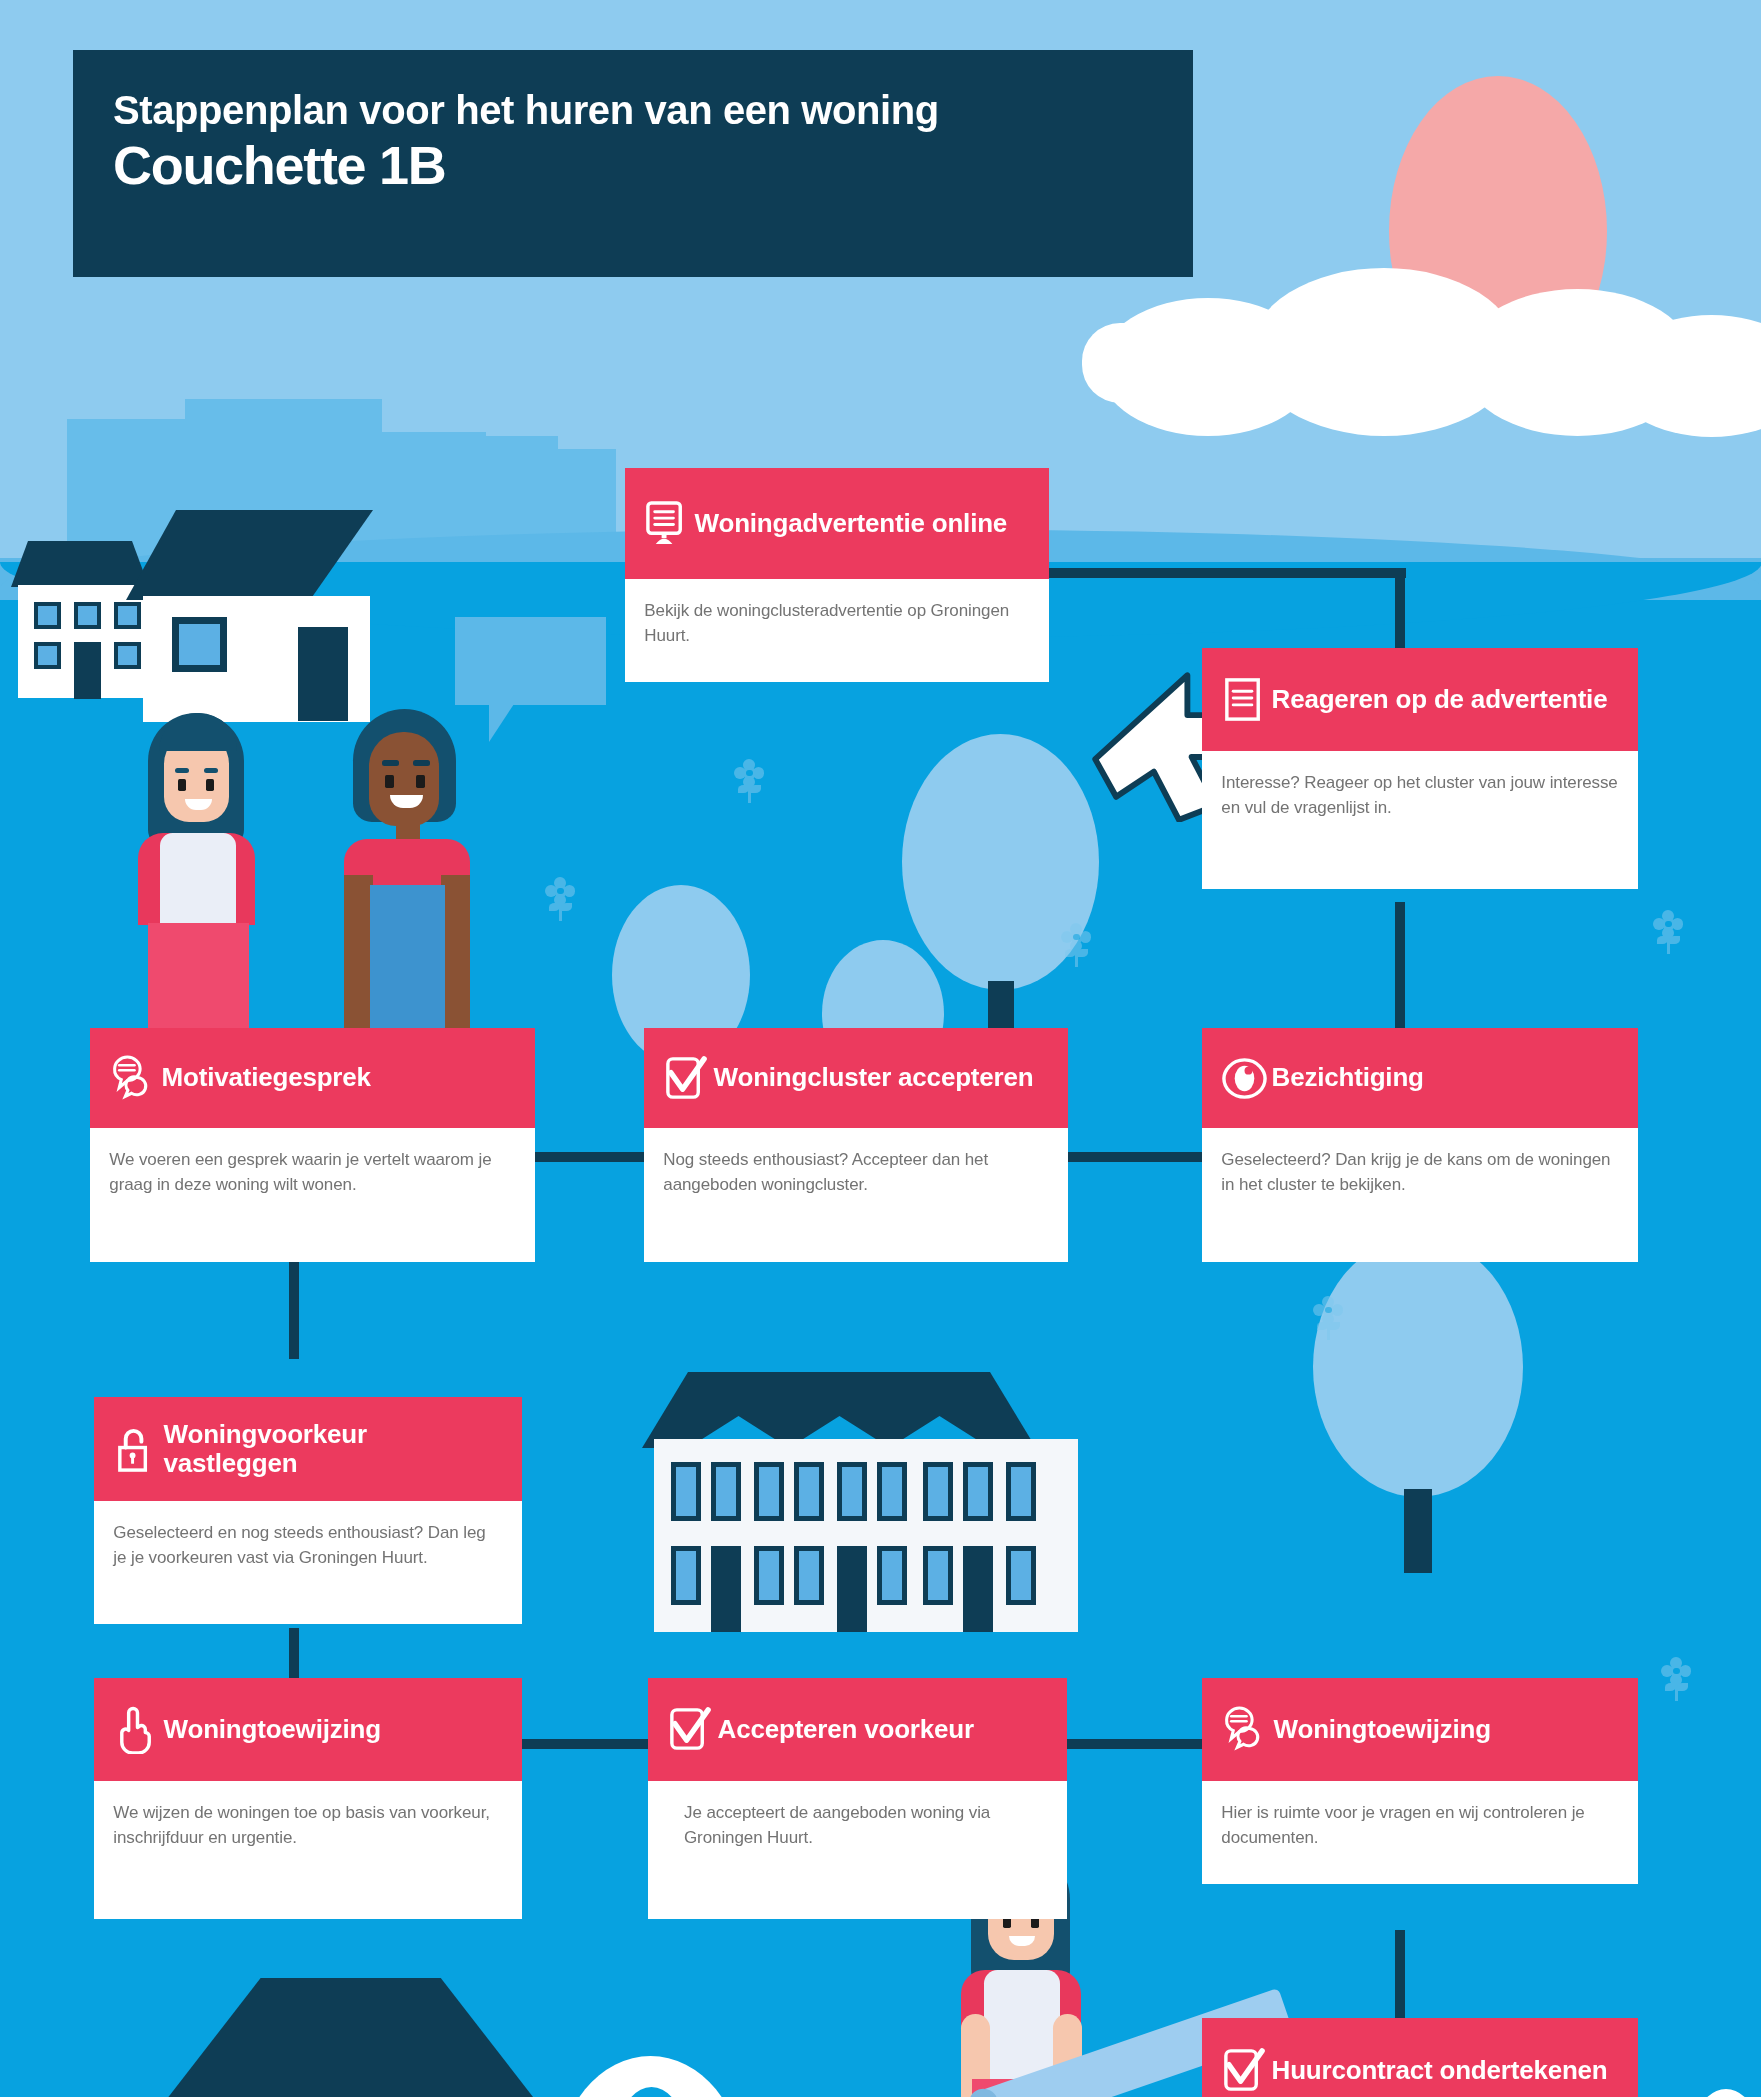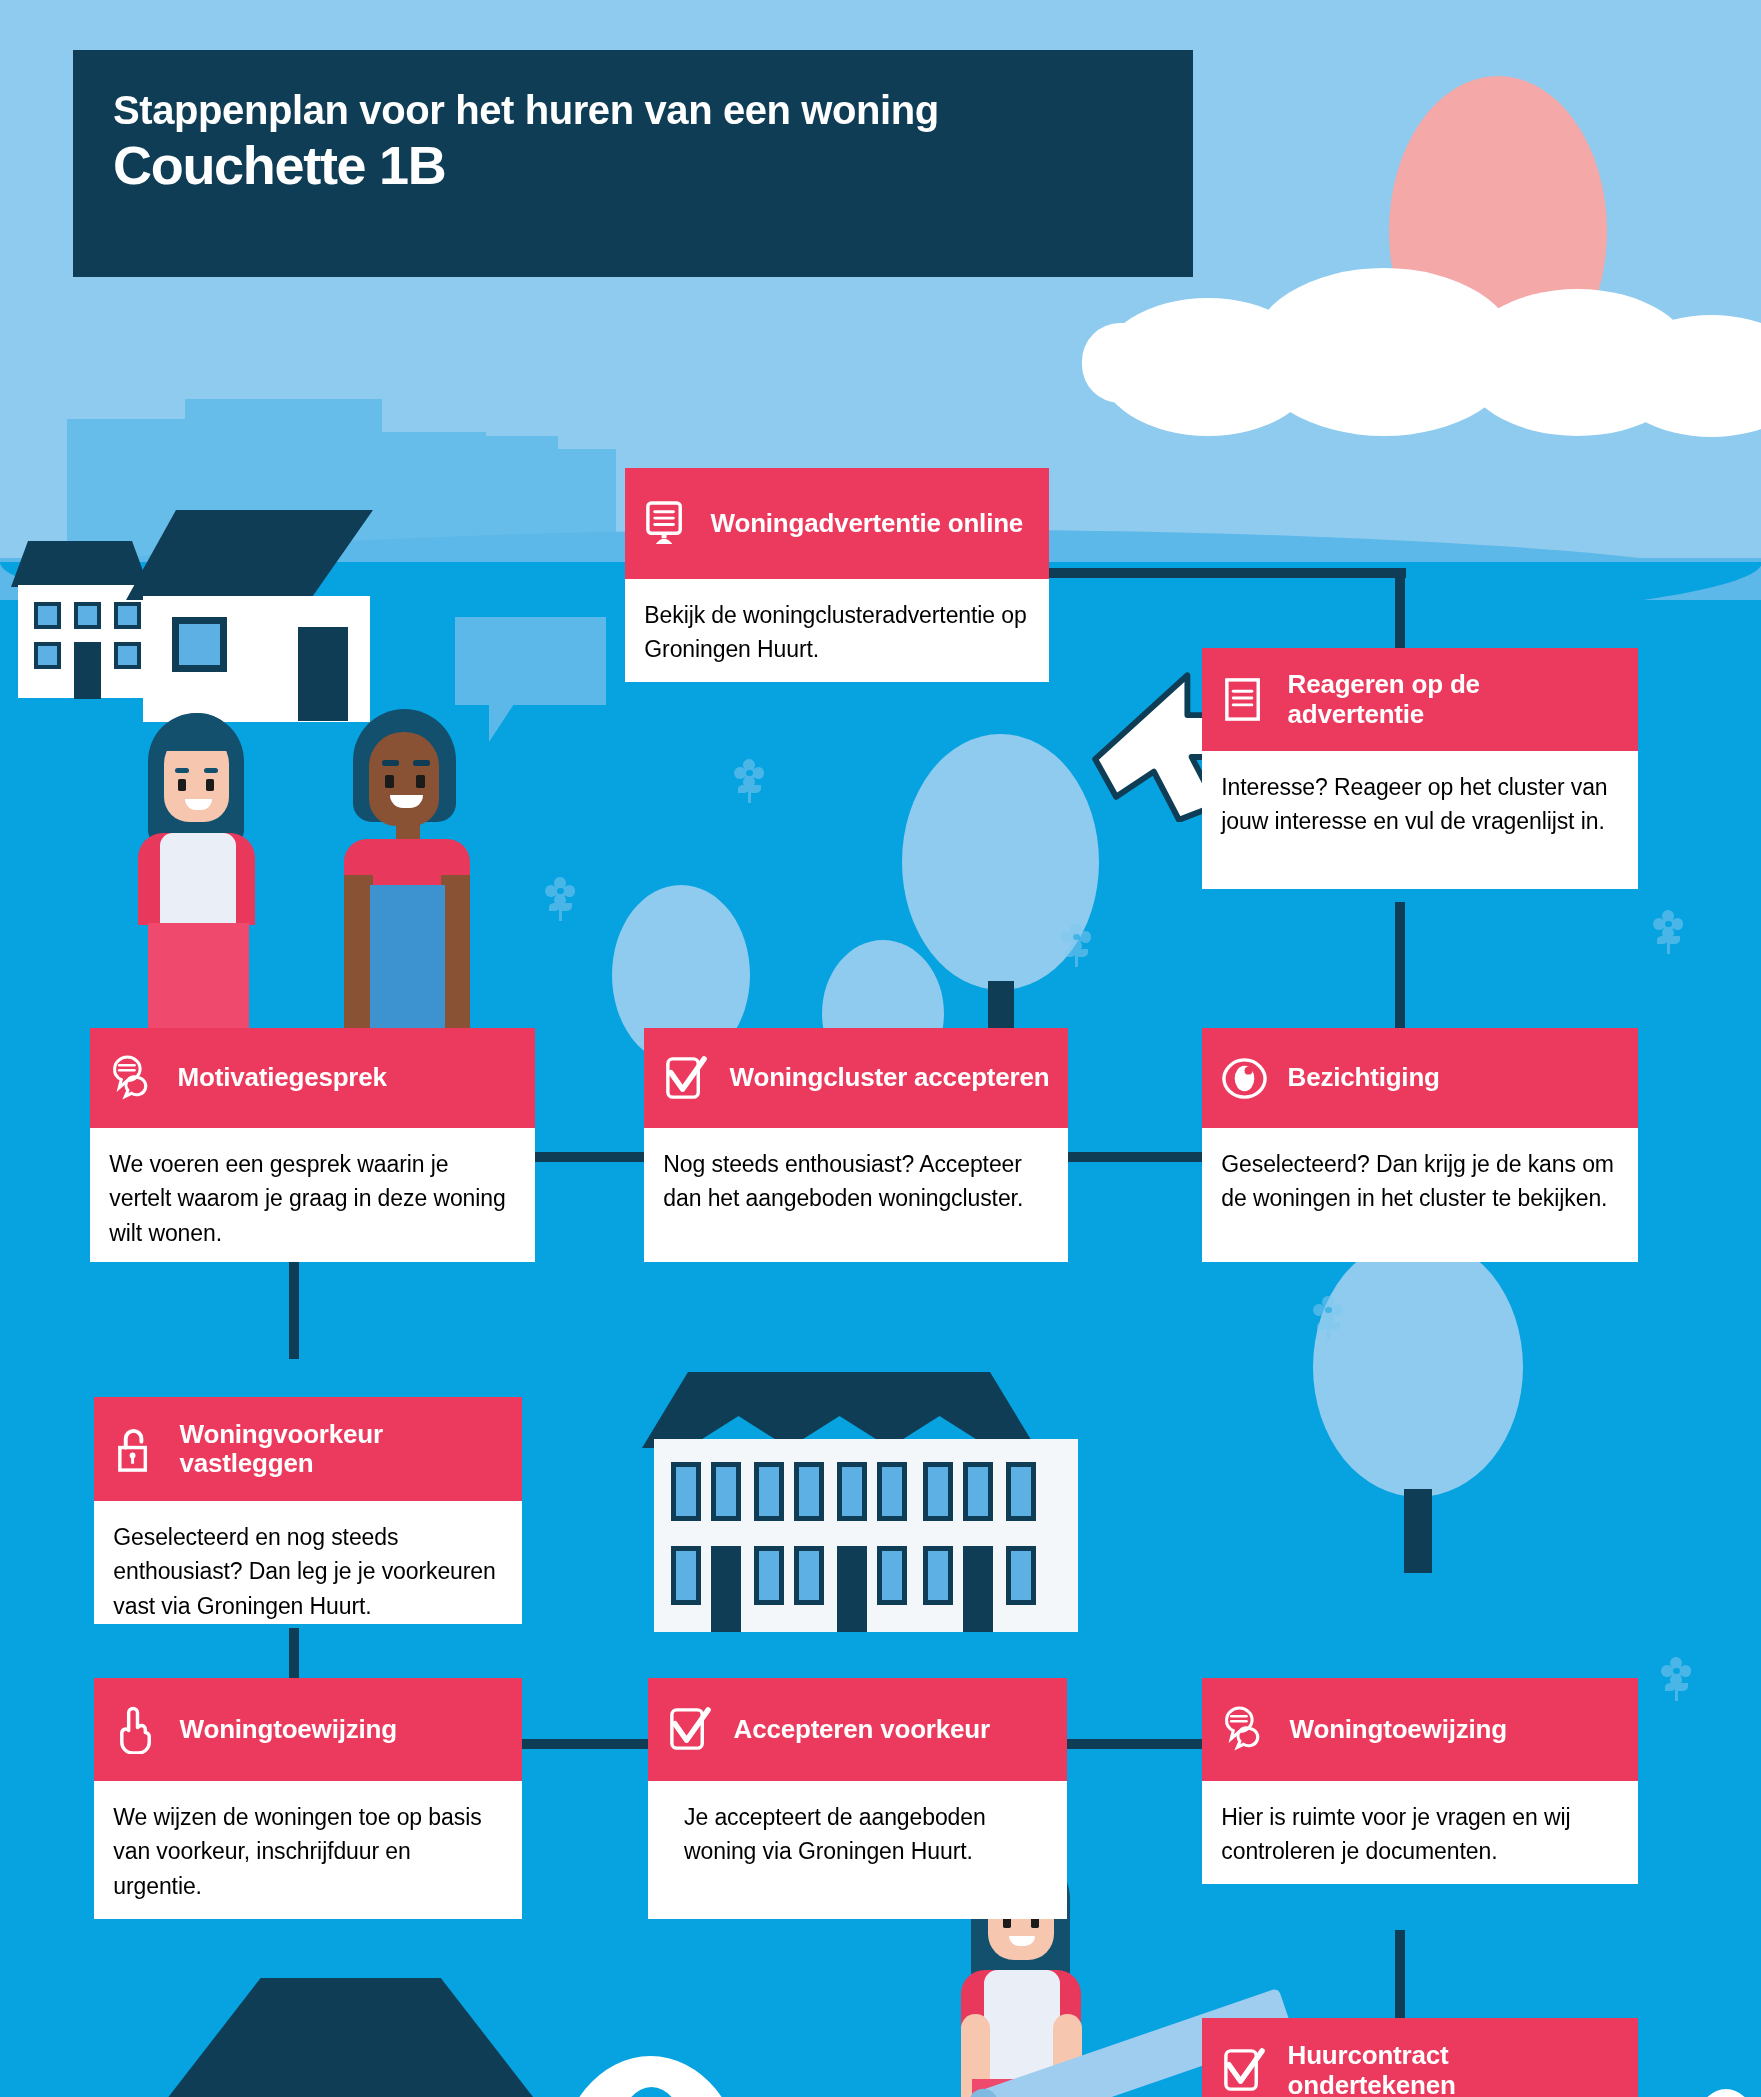--- a/index.html
+++ b/index.html
@@ -68,24 +68,24 @@
   .titlebox { position:absolute; left:73px; top:50px; width:1120px; height:227px;
               background:#0e3d55; padding:40px 0 0 40px; }
   .t-sub { color:#fff; font-size:40px; font-weight:bold; letter-spacing:-0.4px; line-height:1; }
   .t-main{ color:#fff; font-size:54px; font-weight:bold; letter-spacing:-1.3px; line-height:1.08; margin-top:5.9px; }
 
   
   .ln { position:absolute; background:#0e3d55; }
 
   
   .card { position:absolute; }
-  .card .hdr { background:#ec3a5e; display:flex; align-items:center; padding:0 17.6px; gap:19px; }
+  .card .hdr { background:#ec3a5e; display:flex; align-items:center; padding:0 17.6px; gap:3px; }
   .card .hdr .ttl { color:#fff; font-size:26px; font-weight:bold; line-height:1.12; letter-spacing:-0.2px; }
   .card .body { background:#fff; padding:18.5px 19.3px 21px 19.3px; }
-  .card .body p { color:#000000; font-size:23px; line-height:1.52; letter-spacing:-0.1px; }
+  .card .body p { color:#737373; font-size:17px; line-height:1.52; letter-spacing:-0.1px; }
   .ico { flex:0 0 auto; }
 
   
   .cursor { position:absolute; }
 
   
   .keybadge { position:absolute; background:#fff; border-radius:50%; }
   .keybadge .kh { position:absolute; background:#07a2e0; border-radius:50%; }
 </style>
 </head>

